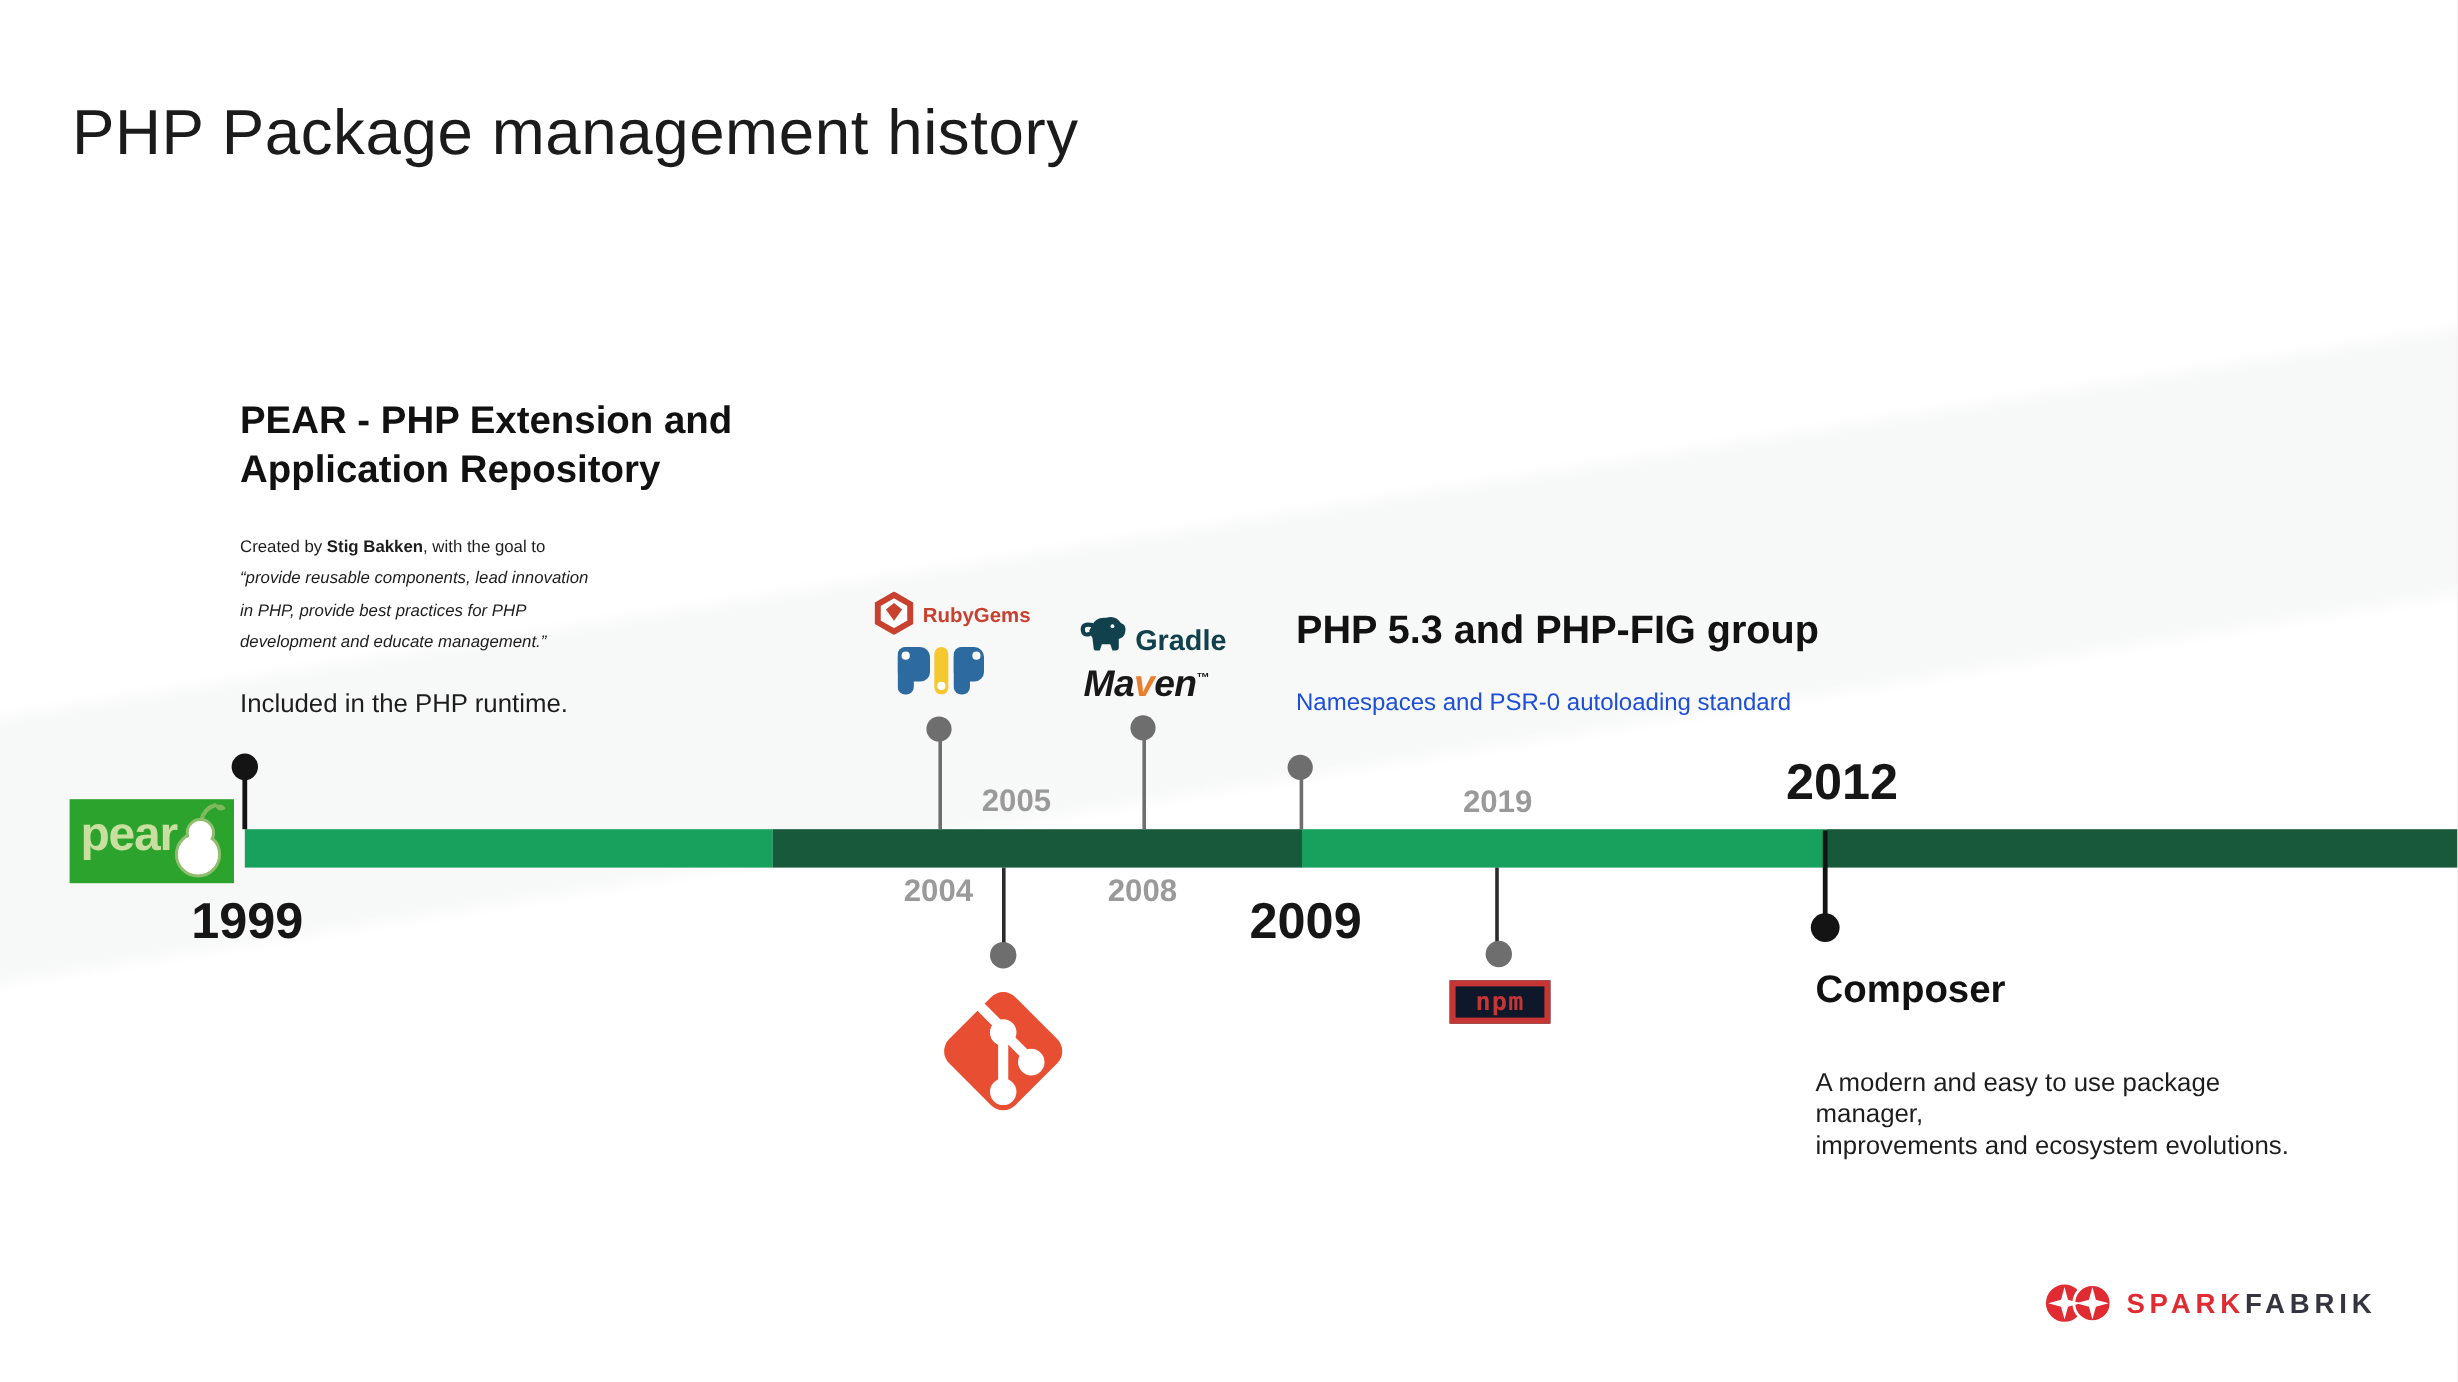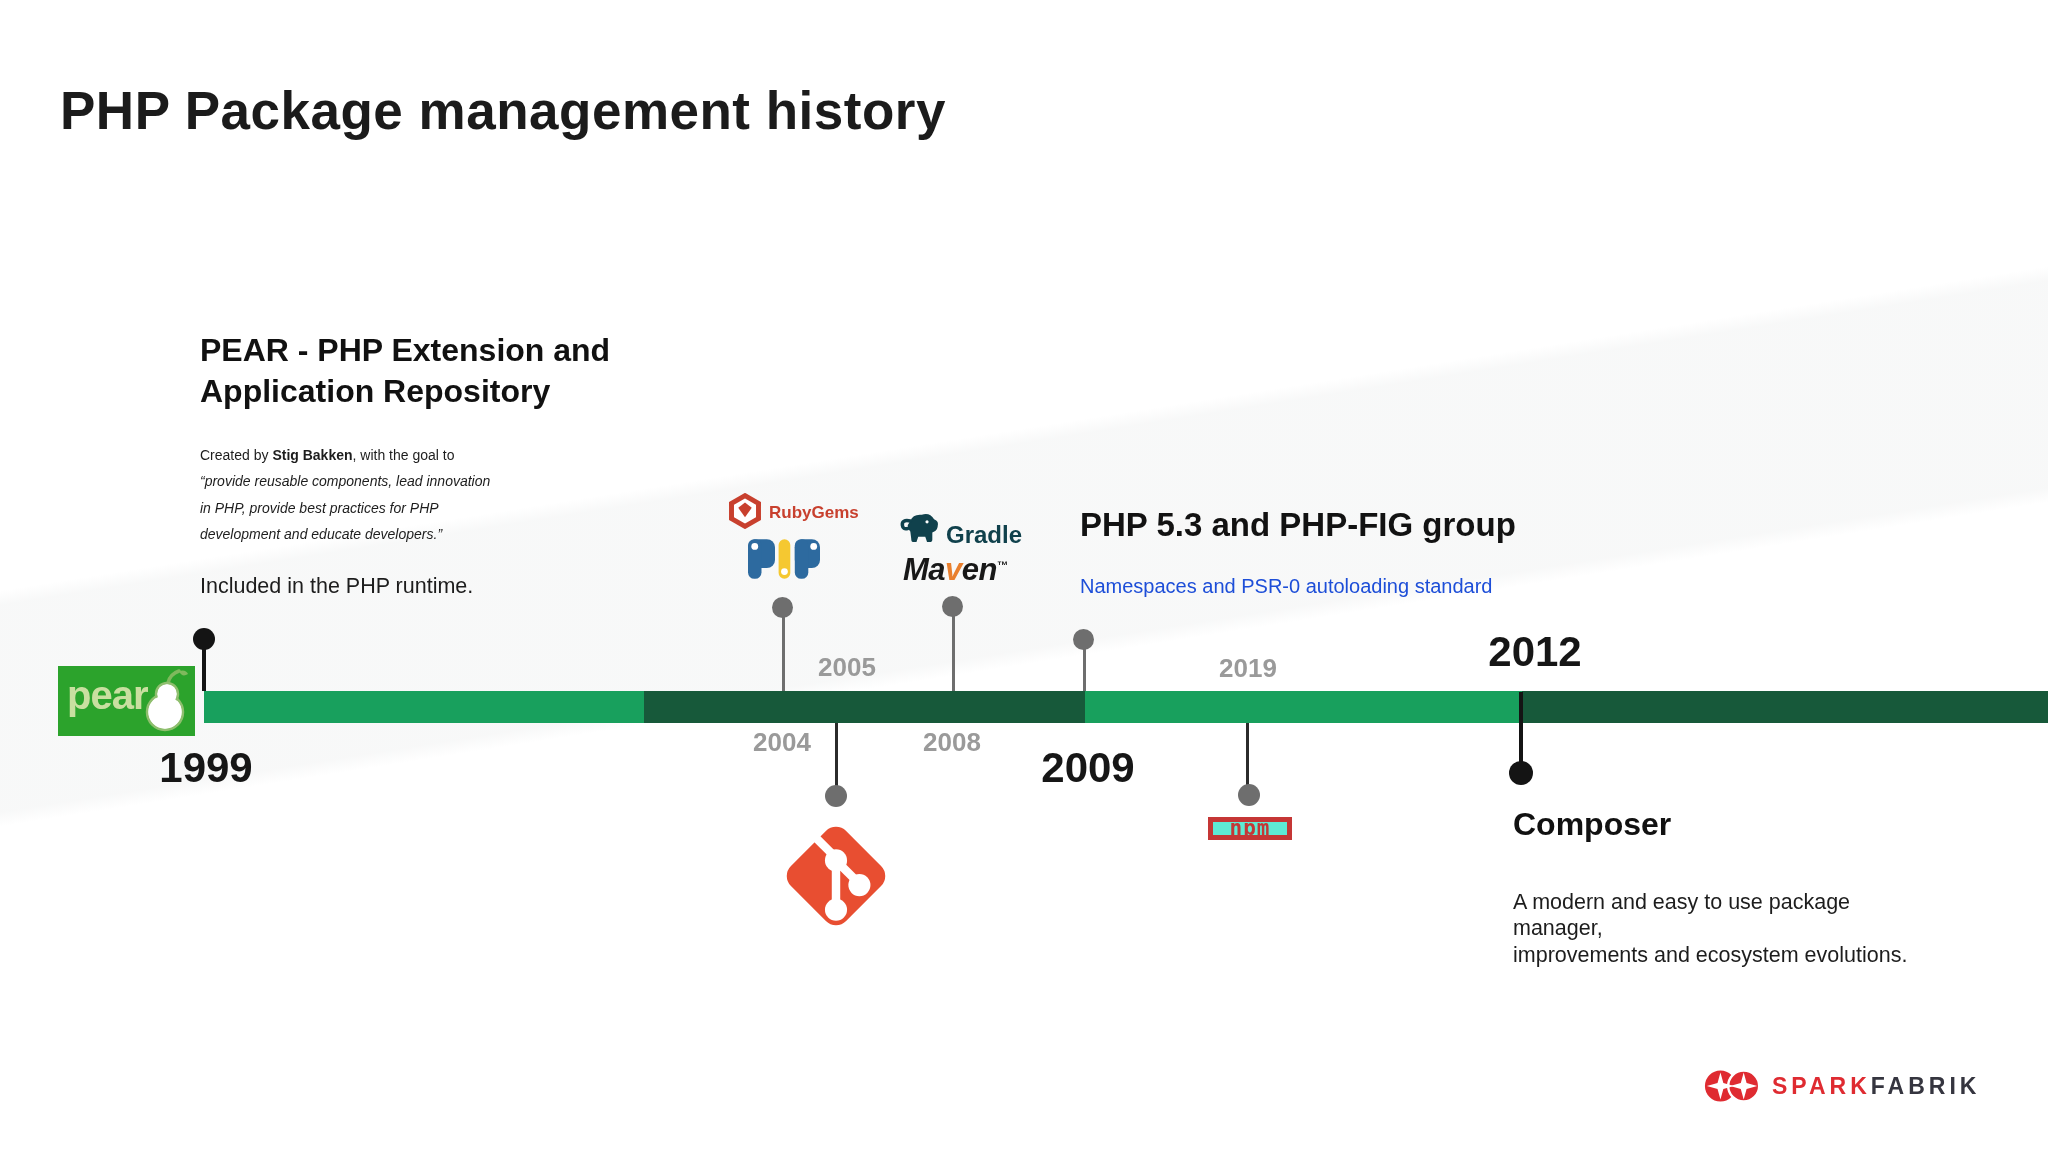--- a/index.html
+++ b/index.html
@@ -2,21 +2,21 @@
 <html style="--light-green: #18A05D; --dark-green: #17593A; --marker-gray: #6E6E6E; --year-gray: #9A9A9A; --pear-green: #2CA32C; --pear-text: #C9DFA0; --rubygems-red: #C8402E; --pip-blue: #2D6A9F; --pip-yellow: #F5C831; --gradle-teal: #10414C; --maven-orange: #E97F2E; --git-orange: #E84E31; --npm-red: #C53635; --spark-red: #DF2B31; --fabrik-dark: #35353F;"><head>
 <meta charset="utf-8">
 <style>
   html,body{margin:0;padding:0;background:#e9e9e9;}
   .canvas{
     position:relative;width:2048px;height:1152px;background:#ffffff;
     overflow:hidden;font-family:"Liberation Sans",sans-serif;color:#161616;
   }
   .shade{position:absolute;left:0;top:0;width:100%;height:100%;
     background:linear-gradient(171deg,rgba(0,0,0,0) 40%,rgba(130,140,140,.06) 41%,rgba(130,140,140,.06) 55%,rgba(0,0,0,0) 56%);}
-  .title{position:absolute;left:60px;top:80px;font-size:53px;font-weight:700;
+  .title{position:absolute;left:60px;top:80px;font-size:53px;font-weight:400;
     letter-spacing:.5px;color:#1b1b1b;white-space:nowrap;}
 
   
   .bar{position:absolute;left:204px;top:691px;width:1844px;height:32px;display:flex;z-index:1;}
   .seg1{width:440px;background:var(--light-green);}
   .seg2{width:441px;background:var(--dark-green);}
   .seg3{width:437px;background:var(--light-green);}
   .seg4{flex:1;background:var(--dark-green);}
 
   .stem{position:absolute;z-index:2;}
@@ -77,23 +77,23 @@
   .maven .mv{color:var(--maven-orange);}
   .maven sup{font-size:11px;font-style:normal;}
 
   
   .php53{position:absolute;left:1080px;top:506px;}
   .php53-heading{font-size:33px;font-weight:700;color:#121212;white-space:nowrap;}
   .php53-sub{margin-top:31px;font-size:20px;color:#1d4ed8;white-space:nowrap;}
 
   
   .git{position:absolute;left:771px;top:811px;z-index:4;}
-  .npm{position:absolute;left:1208px;top:817px;width:84px;height:23px;
+  .npm{position:absolute;left:1208px;top:817px;width:84px;height:36px;
     border:5px solid var(--npm-red);box-sizing:border-box;display:flex;
-    align-items:center;justify-content:center;z-index:4;background:#5eead4;}
+    align-items:center;justify-content:center;z-index:4;background:#0f172a;}
   .npm-text{font-family:"DejaVu Sans Mono",monospace;font-size:21px;font-weight:700;
     color:var(--npm-red);letter-spacing:1px;line-height:1;}
 
   
   .composer{position:absolute;left:1513px;top:804px;width:430px;}
   .composer-body{margin-top:44px;font-size:21.5px;line-height:26.5px;color:#1d1d1d;}
 
   
   .brand{position:absolute;left:1703px;top:1064px;display:flex;align-items:center;}
   .brand-text{margin-left:7px;font-size:23px;font-weight:700;letter-spacing:4px;white-space:nowrap;}
@@ -151,21 +151,21 @@
       </svg>
     </span>
   </div>
 
   <div class="pear-block">
     <div class="block-heading">PEAR - PHP Extension and Application Repository</div>
     <div class="pear-body">
       <div><span>Created by </span><b>Stig Bakken</b><span>, with the goal to</span></div>
       <div class="pear-quote">“provide reusable components, lead innovation</div>
       <div class="pear-quote">in PHP, provide best practices for PHP</div>
-      <div class="pear-quote">development and educate developers.”</div>
+      <div class="pear-quote">development and educate management.”</div>
     </div>
     <div class="pear-note">Included in the PHP runtime.</div>
   </div>
 
   <div class="rubygems">
     <svg width="36" height="36" viewBox="0 0 40 40">
       <polygon points="20,3 35,11.6 35,28.4 20,37 5,28.4 5,11.6" fill="#fff" stroke="#C8402E" stroke-width="5.5"></polygon>
       <path d="M12.5 16.5 L20 10.5 L27.5 16.5 L20 27 Z" fill="#C8402E"></path>
     </svg>
     <span class="rubygems-label">RubyGems</span>

